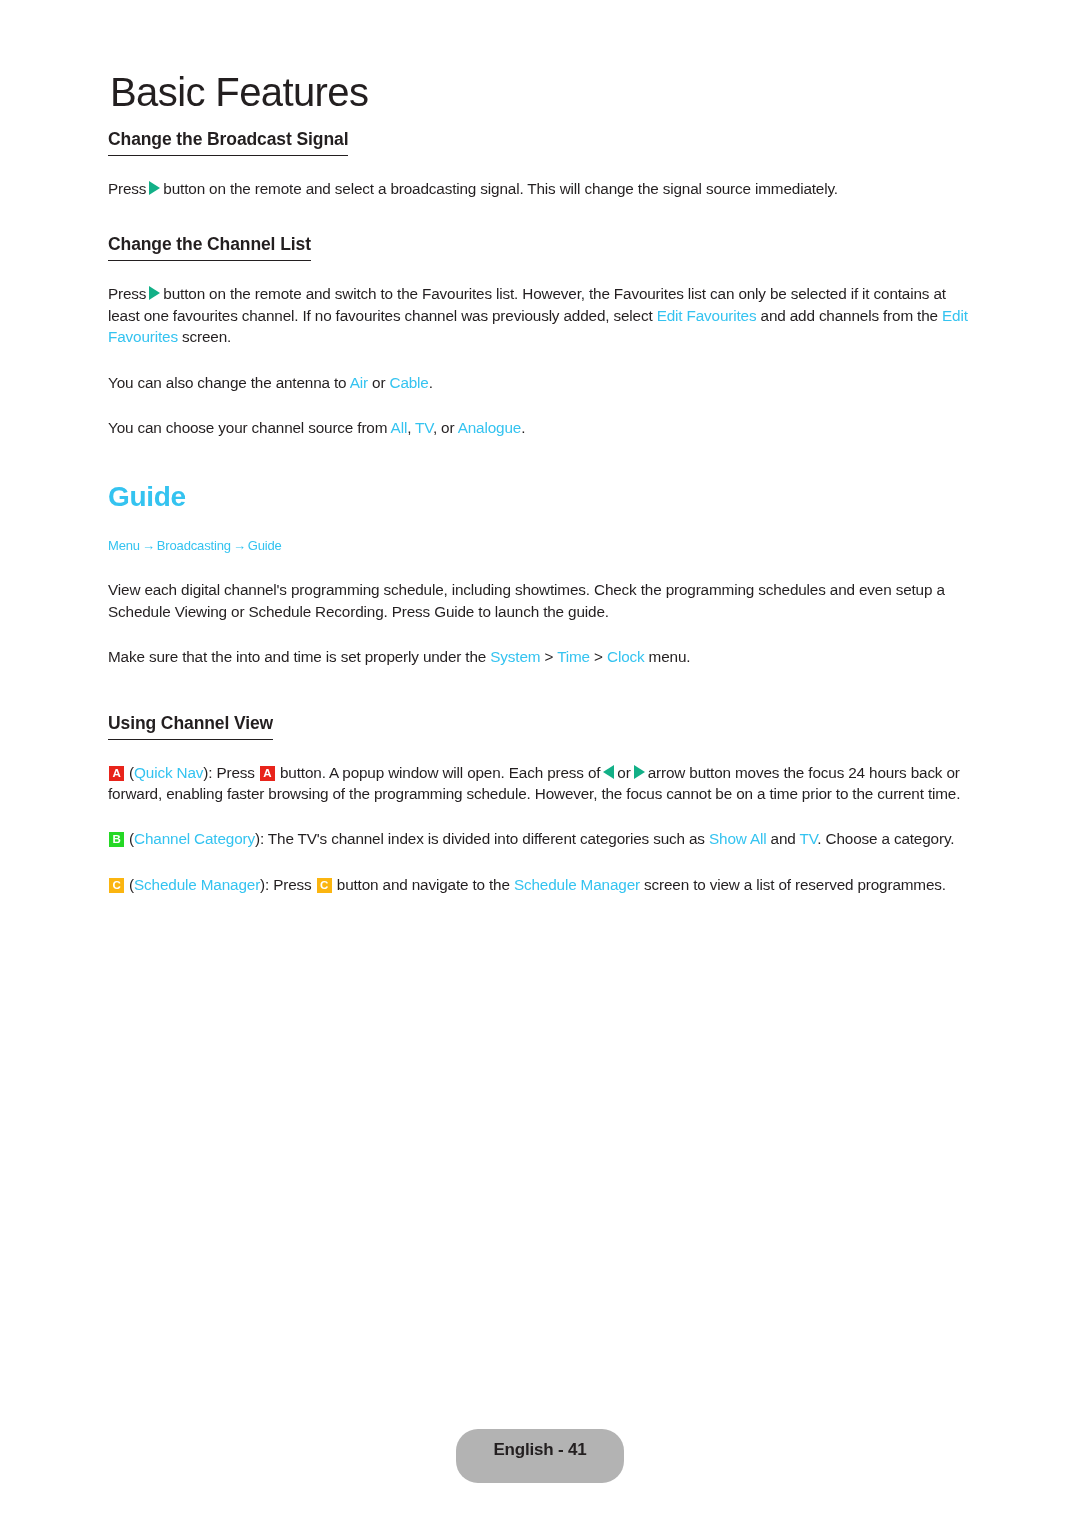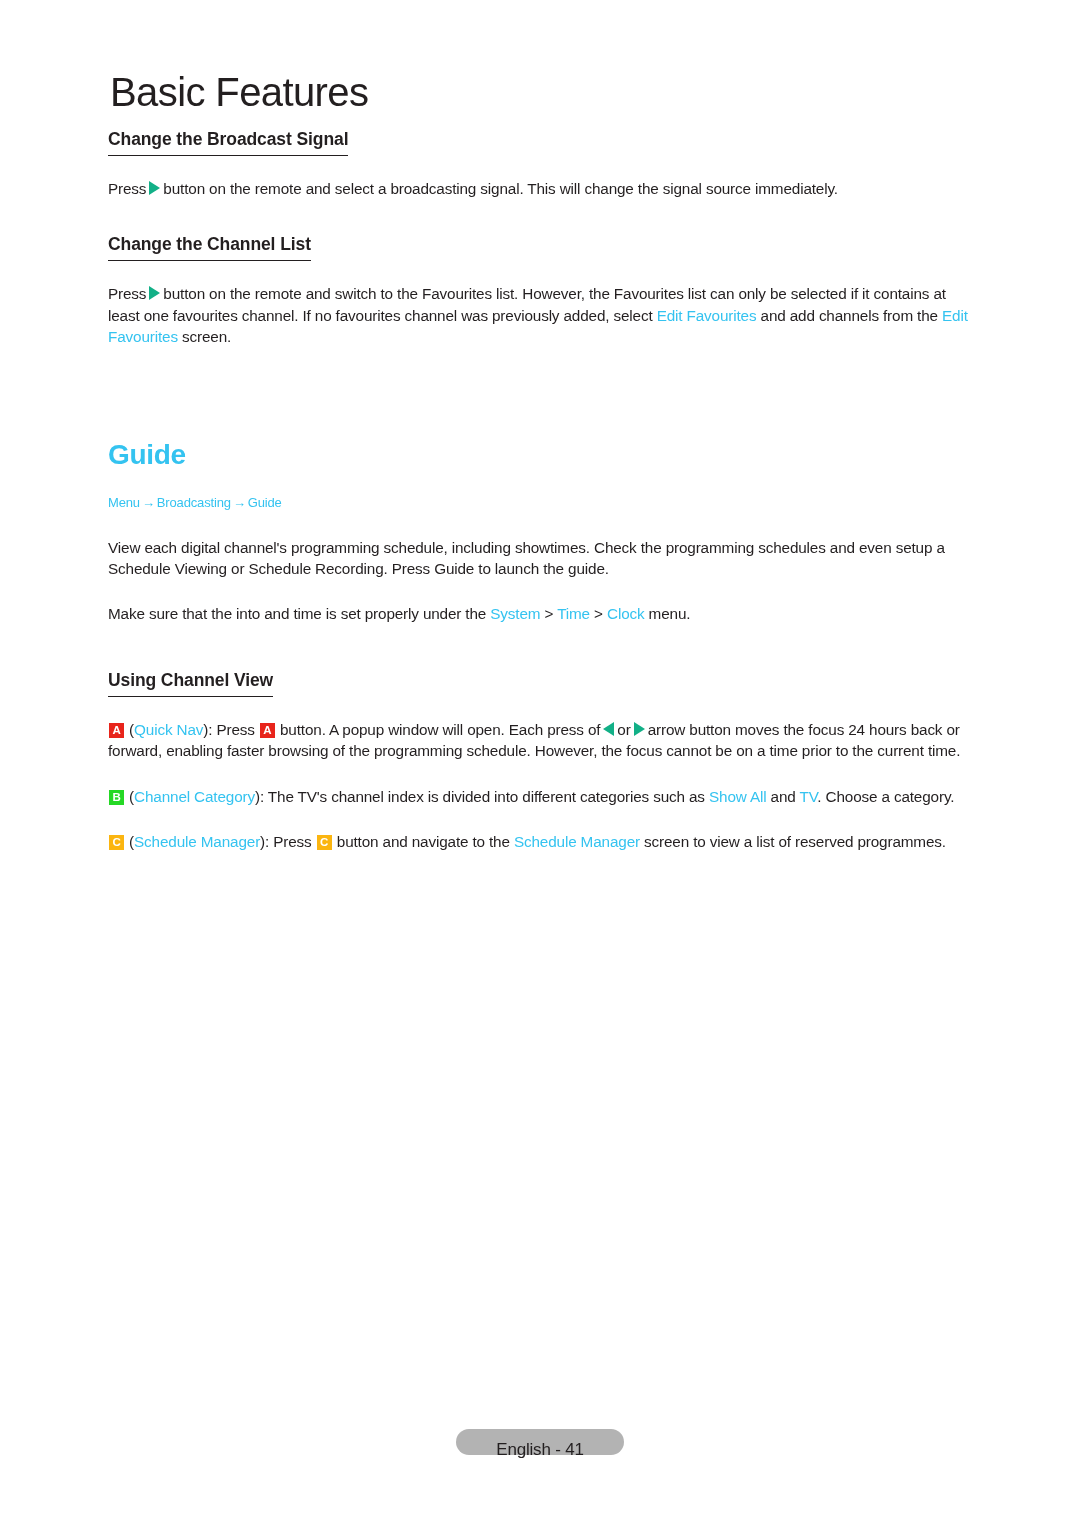--- a/index.html
+++ b/index.html
@@ -139,25 +139,25 @@
 
   
   .footer {
     position: absolute;
     left: 50%;
     transform: translateX(-50%);
     top: 1429px;
     background: #b3b3b3;
     border-radius: 22px;
     width: 168px;
-    height: 26px;
+    height: 54px;
     line-height: 42px;
     text-align: center;
     font-size: 17px;
-    font-weight: normal;
+    font-weight: bold;
     color: #231f20;
     letter-spacing: -0.2px;
   }
 </style>
 </head>
 <body>
 
 <div class="page">
 
   <div class="masthead">Basic Features</div>
@@ -172,22 +172,24 @@
 
     <div class="gap-lg"></div>
 
     <div class="sub-wrap">
       <h2 class="sub">Change the Channel List</h2>
     </div>
     <div class="gap-sm"></div>
     <p class="body"><span>Press</span><span class="tri tri-right"></span><span>button on the remote and switch to the Favourites list. However, the Favourites list can only be selected if it contains at least one favourites channel. If no favourites channel was previously added, select</span> <span class="term">Edit Favourites</span> <span>and add channels from the</span> <span class="term">Edit Favourites</span> <span>screen.</span></p>
 
     <div class="gap-md"></div>
-
-    <div class="gap-md"></div>
+    <p class="body"><span>You can also change the antenna to</span> <span class="term">Air</span> <span>or</span> <span class="term">Cable</span><span>.</span></p>
+
+    <div class="gap-md"></div>
+    <p class="body"><span>You can choose your channel source from</span> <span class="term">All</span><span>,</span> <span class="term">TV</span><span>, or</span> <span class="term">Analogue</span><span>.</span></p>
 
     <div class="gap-xl"></div>
 
     <h1 class="big">Guide</h1>
     <div class="gap-md"></div>
     <div class="breadcrumb"><span>Menu</span><span class="bc-arrow">→</span><span>Broadcasting</span><span class="bc-arrow">→</span><span>Guide</span></div>
 
     <div class="gap-md"></div>
     <p class="body">View each digital channel's programming schedule, including showtimes. Check the programming schedules and even setup a Schedule Viewing or Schedule Recording. Press Guide to launch the guide.</p>
 

